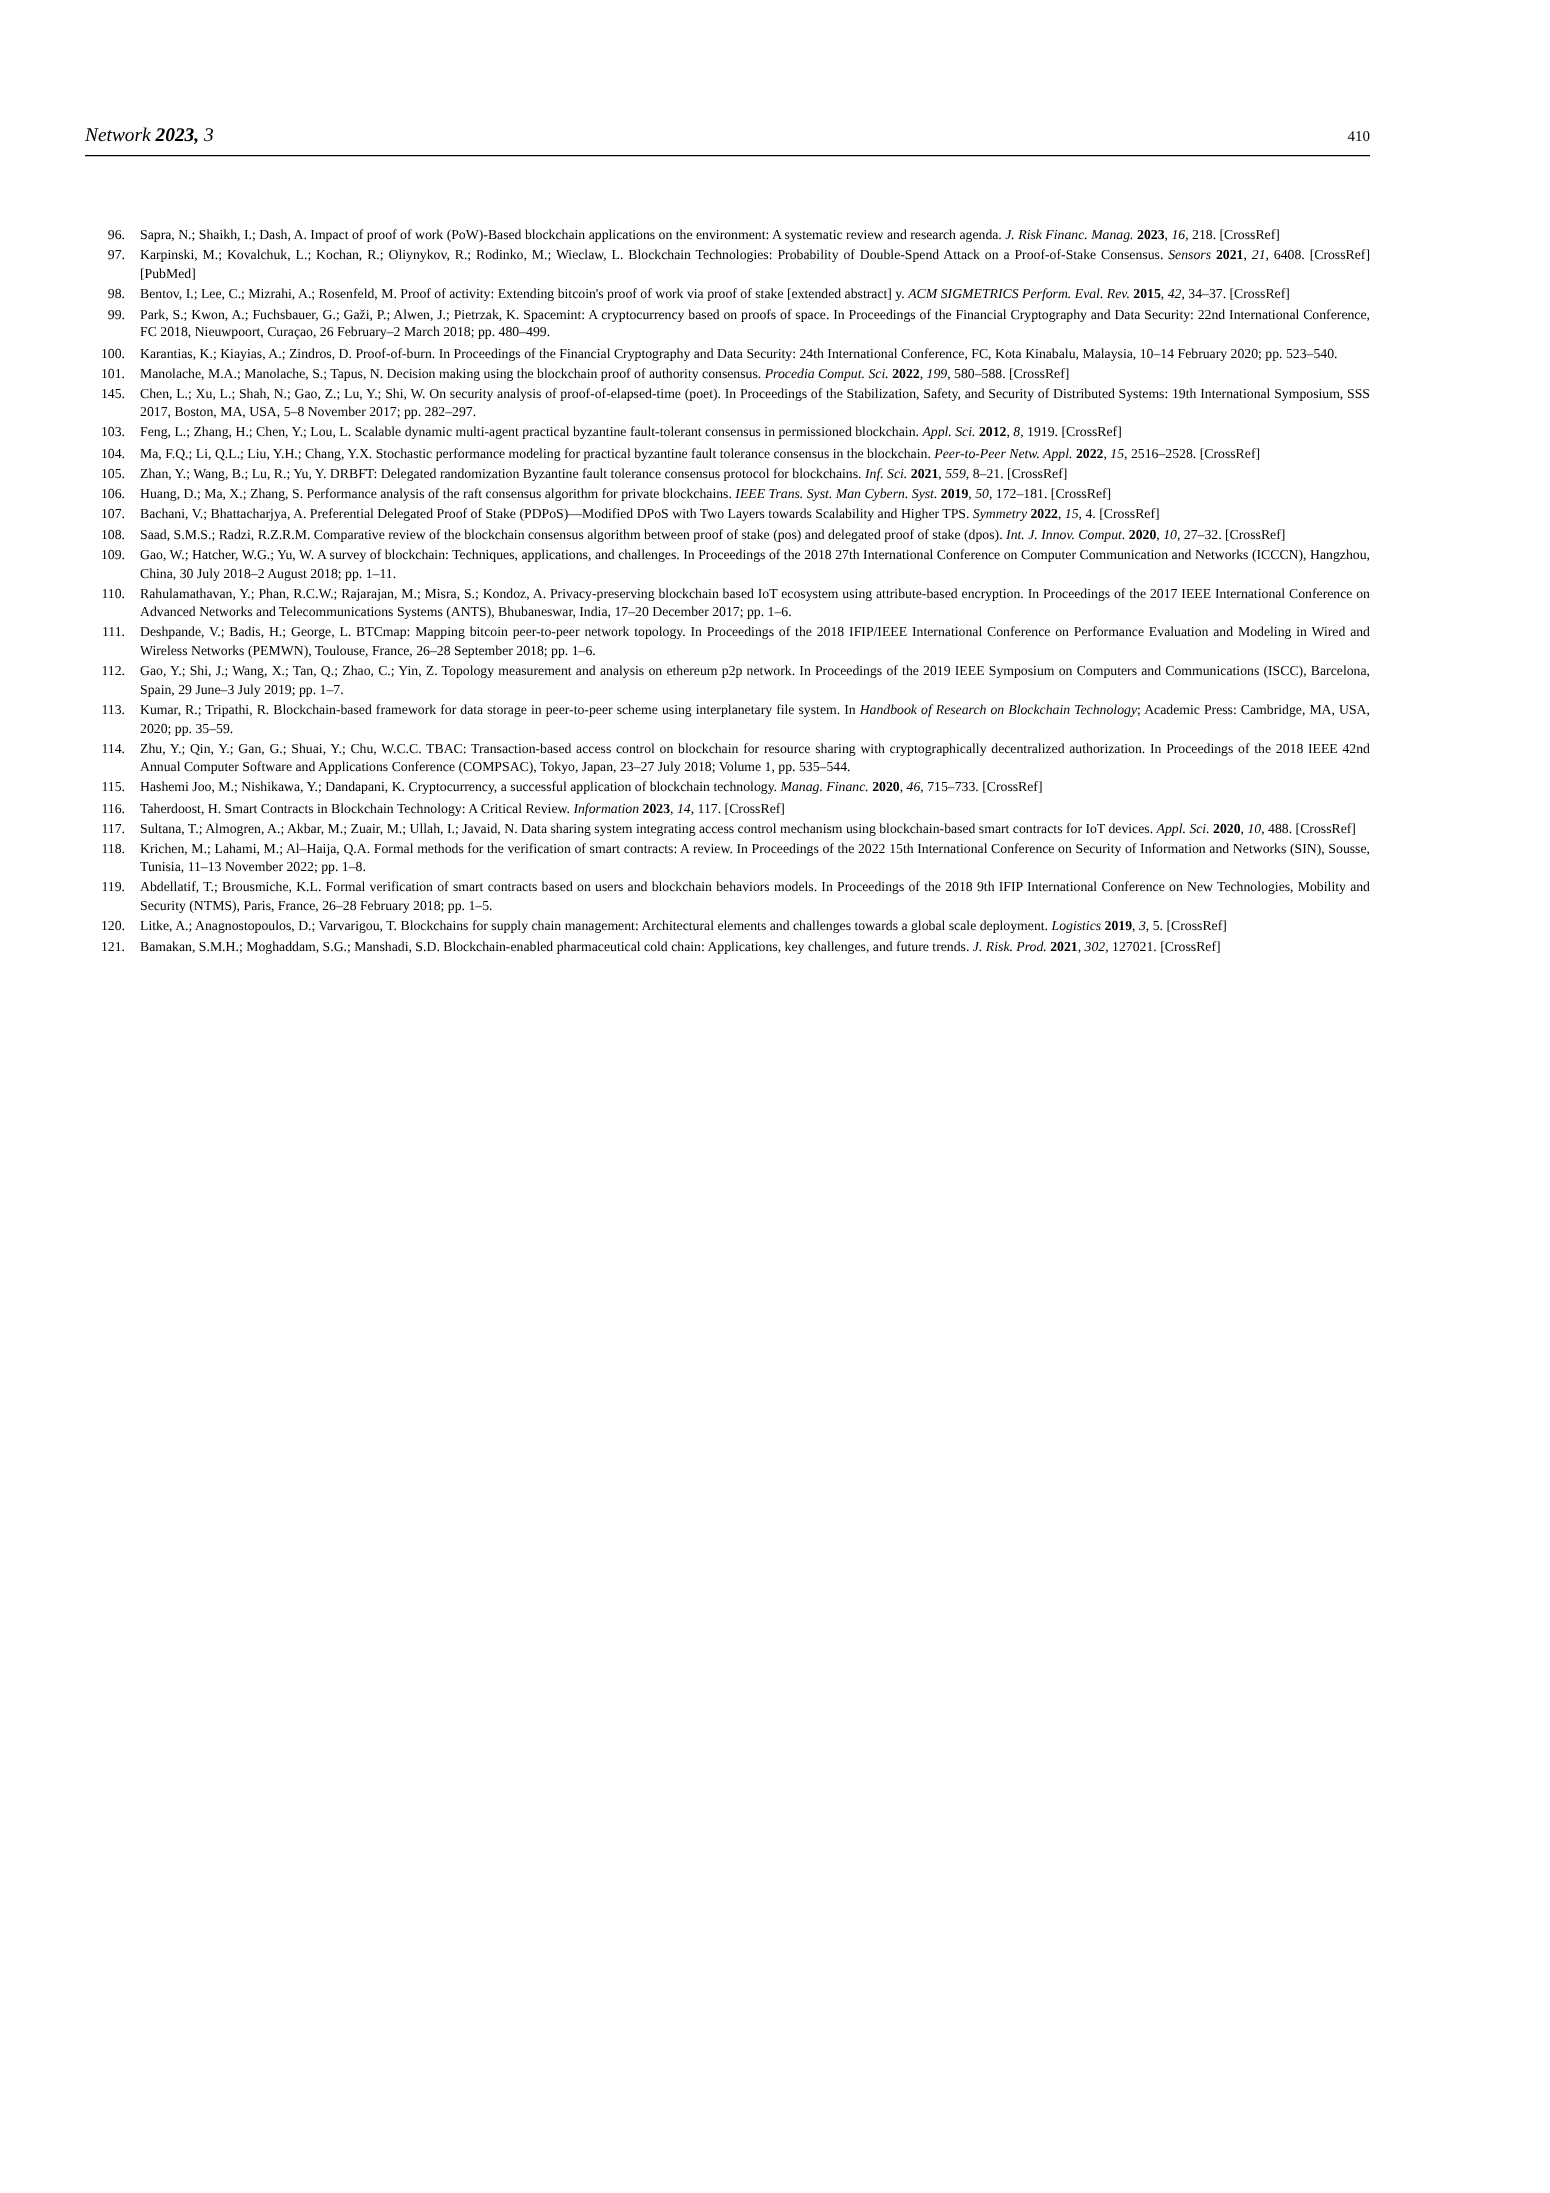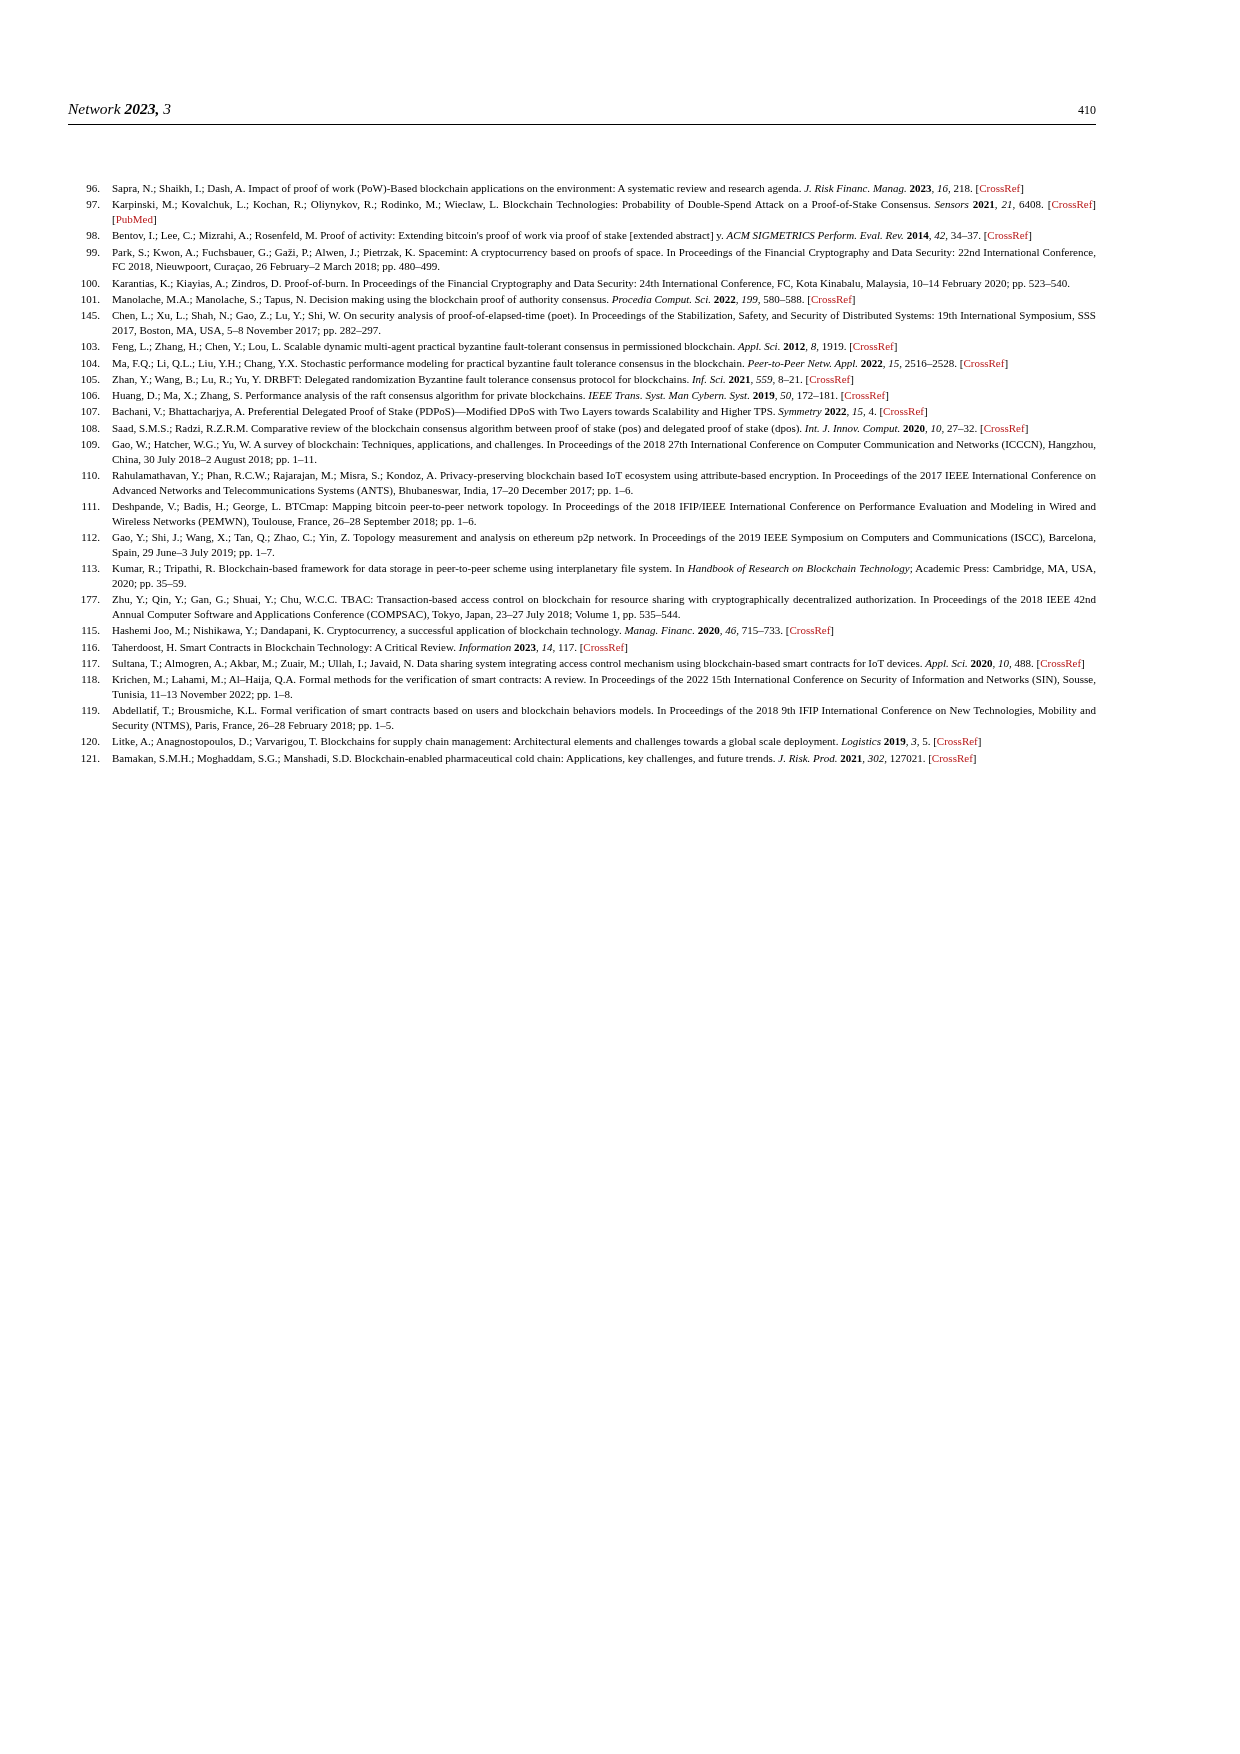--- a/index.html
+++ b/index.html
@@ -58,21 +58,21 @@
     box-sizing: border-box;
   }
   .ref-text {
     flex: 1;
     text-align: justify;
     text-justify: inter-word;
     hyphens: none;
   }
   .it { font-style: italic; }
   .bd { font-weight: bold; }
-  .lk { color: #b91c1c; }
+  .lk { color: #000000; }
 </style>
 </head>
 <body>
 
 <div class="page">
 
   <div class="header">
     <div class="header-left">
       <span>Network</span>
       <span class="bd">2023</span><span class="bd">,</span>
@@ -85,21 +85,21 @@
       <li class="ref">
         <span class="ref-num">96.</span>
         <span class="ref-text">Sapra, N.; Shaikh, I.; Dash, A. Impact of proof of work (PoW)-Based blockchain applications on the environment: A systematic review and research agenda. <span class="it">J. Risk Financ. Manag.</span> <span class="bd">2023</span>, <span class="it">16</span>, 218. [<span class="lk">CrossRef</span>]</span>
       </li>
       <li class="ref">
         <span class="ref-num">97.</span>
         <span class="ref-text">Karpinski, M.; Kovalchuk, L.; Kochan, R.; Oliynykov, R.; Rodinko, M.; Wieclaw, L. Blockchain Technologies: Probability of Double-Spend Attack on a Proof-of-Stake Consensus. <span class="it">Sensors</span> <span class="bd">2021</span>, <span class="it">21</span>, 6408. [<span class="lk">CrossRef</span>] [<span class="lk">PubMed</span>]</span>
       </li>
       <li class="ref">
         <span class="ref-num">98.</span>
-        <span class="ref-text">Bentov, I.; Lee, C.; Mizrahi, A.; Rosenfeld, M. Proof of activity: Extending bitcoin's proof of work via proof of stake [extended abstract] y. <span class="it">ACM SIGMETRICS Perform. Eval. Rev.</span> <span class="bd">2014</span>, <span class="it">42</span>, 34–37. [<span class="lk">CrossRef</span>]</span>
+        <span class="ref-text">Bentov, I.; Lee, C.; Mizrahi, A.; Rosenfeld, M. Proof of activity: Extending bitcoin's proof of work via proof of stake [extended abstract] y. <span class="it">ACM SIGMETRICS Perform. Eval. Rev.</span> <span class="bd">2015</span>, <span class="it">42</span>, 34–37. [<span class="lk">CrossRef</span>]</span>
       </li>
       <li class="ref">
         <span class="ref-num">99.</span>
         <span class="ref-text">Park, S.; Kwon, A.; Fuchsbauer, G.; Gaži, P.; Alwen, J.; Pietrzak, K. Spacemint: A cryptocurrency based on proofs of space. In Proceedings of the Financial Cryptography and Data Security: 22nd International Conference, FC 2018, Nieuwpoort, Curaçao, 26 February–2 March 2018; pp. 480–499.</span>
       </li>
       <li class="ref">
         <span class="ref-num">100.</span>
         <span class="ref-text">Karantias, K.; Kiayias, A.; Zindros, D. Proof-of-burn. In Proceedings of the Financial Cryptography and Data Security: 24th International Conference, FC, Kota Kinabalu, Malaysia, 10–14 February 2020; pp. 523–540.</span>
       </li>
       <li class="ref">
@@ -148,21 +148,21 @@
       </li>
       <li class="ref">
         <span class="ref-num">112.</span>
         <span class="ref-text">Gao, Y.; Shi, J.; Wang, X.; Tan, Q.; Zhao, C.; Yin, Z. Topology measurement and analysis on ethereum p2p network. In Proceedings of the 2019 IEEE Symposium on Computers and Communications (ISCC), Barcelona, Spain, 29 June–3 July 2019; pp. 1–7.</span>
       </li>
       <li class="ref">
         <span class="ref-num">113.</span>
         <span class="ref-text">Kumar, R.; Tripathi, R. Blockchain-based framework for data storage in peer-to-peer scheme using interplanetary file system. In <span class="it">Handbook of Research on Blockchain Technology</span>; Academic Press: Cambridge, MA, USA, 2020; pp. 35–59.</span>
       </li>
       <li class="ref">
-        <span class="ref-num">177.</span>
+        <span class="ref-num">114.</span>
         <span class="ref-text">Zhu, Y.; Qin, Y.; Gan, G.; Shuai, Y.; Chu, W.C.C. TBAC: Transaction-based access control on blockchain for resource sharing with cryptographically decentralized authorization. In Proceedings of the 2018 IEEE 42nd Annual Computer Software and Applications Conference (COMPSAC), Tokyo, Japan, 23–27 July 2018; Volume 1, pp. 535–544.</span>
       </li>
       <li class="ref">
         <span class="ref-num">115.</span>
         <span class="ref-text">Hashemi Joo, M.; Nishikawa, Y.; Dandapani, K. Cryptocurrency, a successful application of blockchain technology. <span class="it">Manag. Financ.</span> <span class="bd">2020</span>, <span class="it">46</span>, 715–733. [<span class="lk">CrossRef</span>]</span>
       </li>
       <li class="ref">
         <span class="ref-num">116.</span>
         <span class="ref-text">Taherdoost, H. Smart Contracts in Blockchain Technology: A Critical Review. <span class="it">Information</span> <span class="bd">2023</span>, <span class="it">14</span>, 117. [<span class="lk">CrossRef</span>]</span>
       </li>

